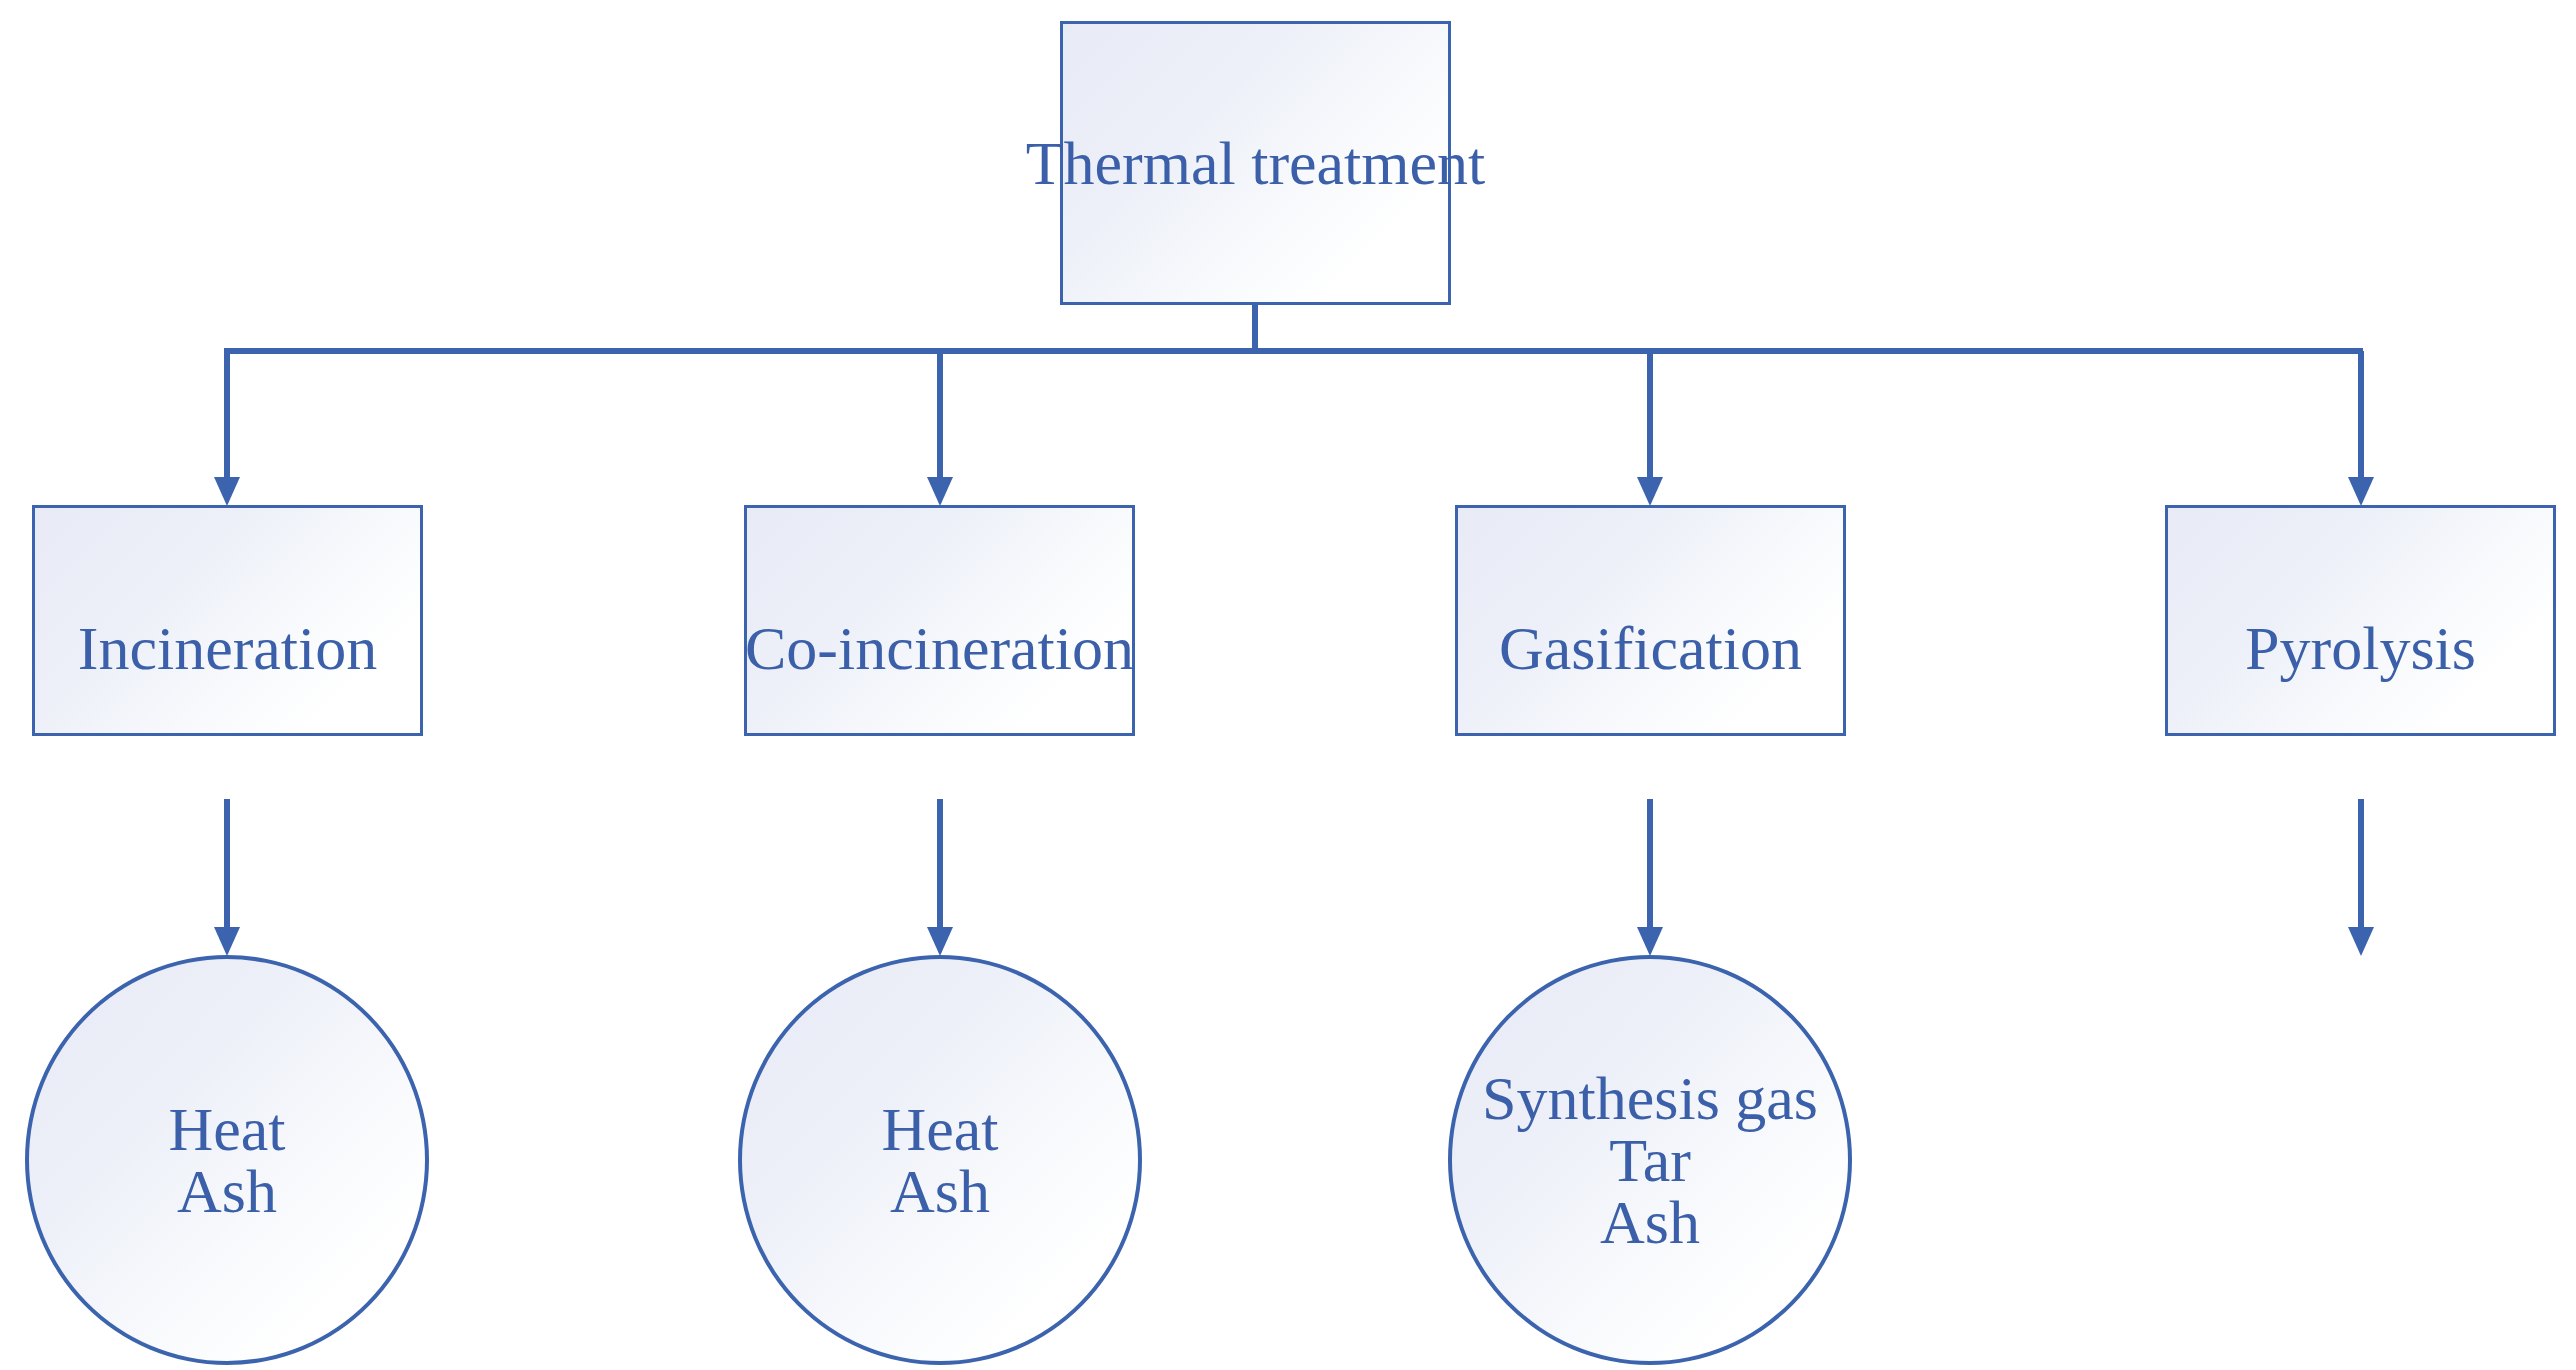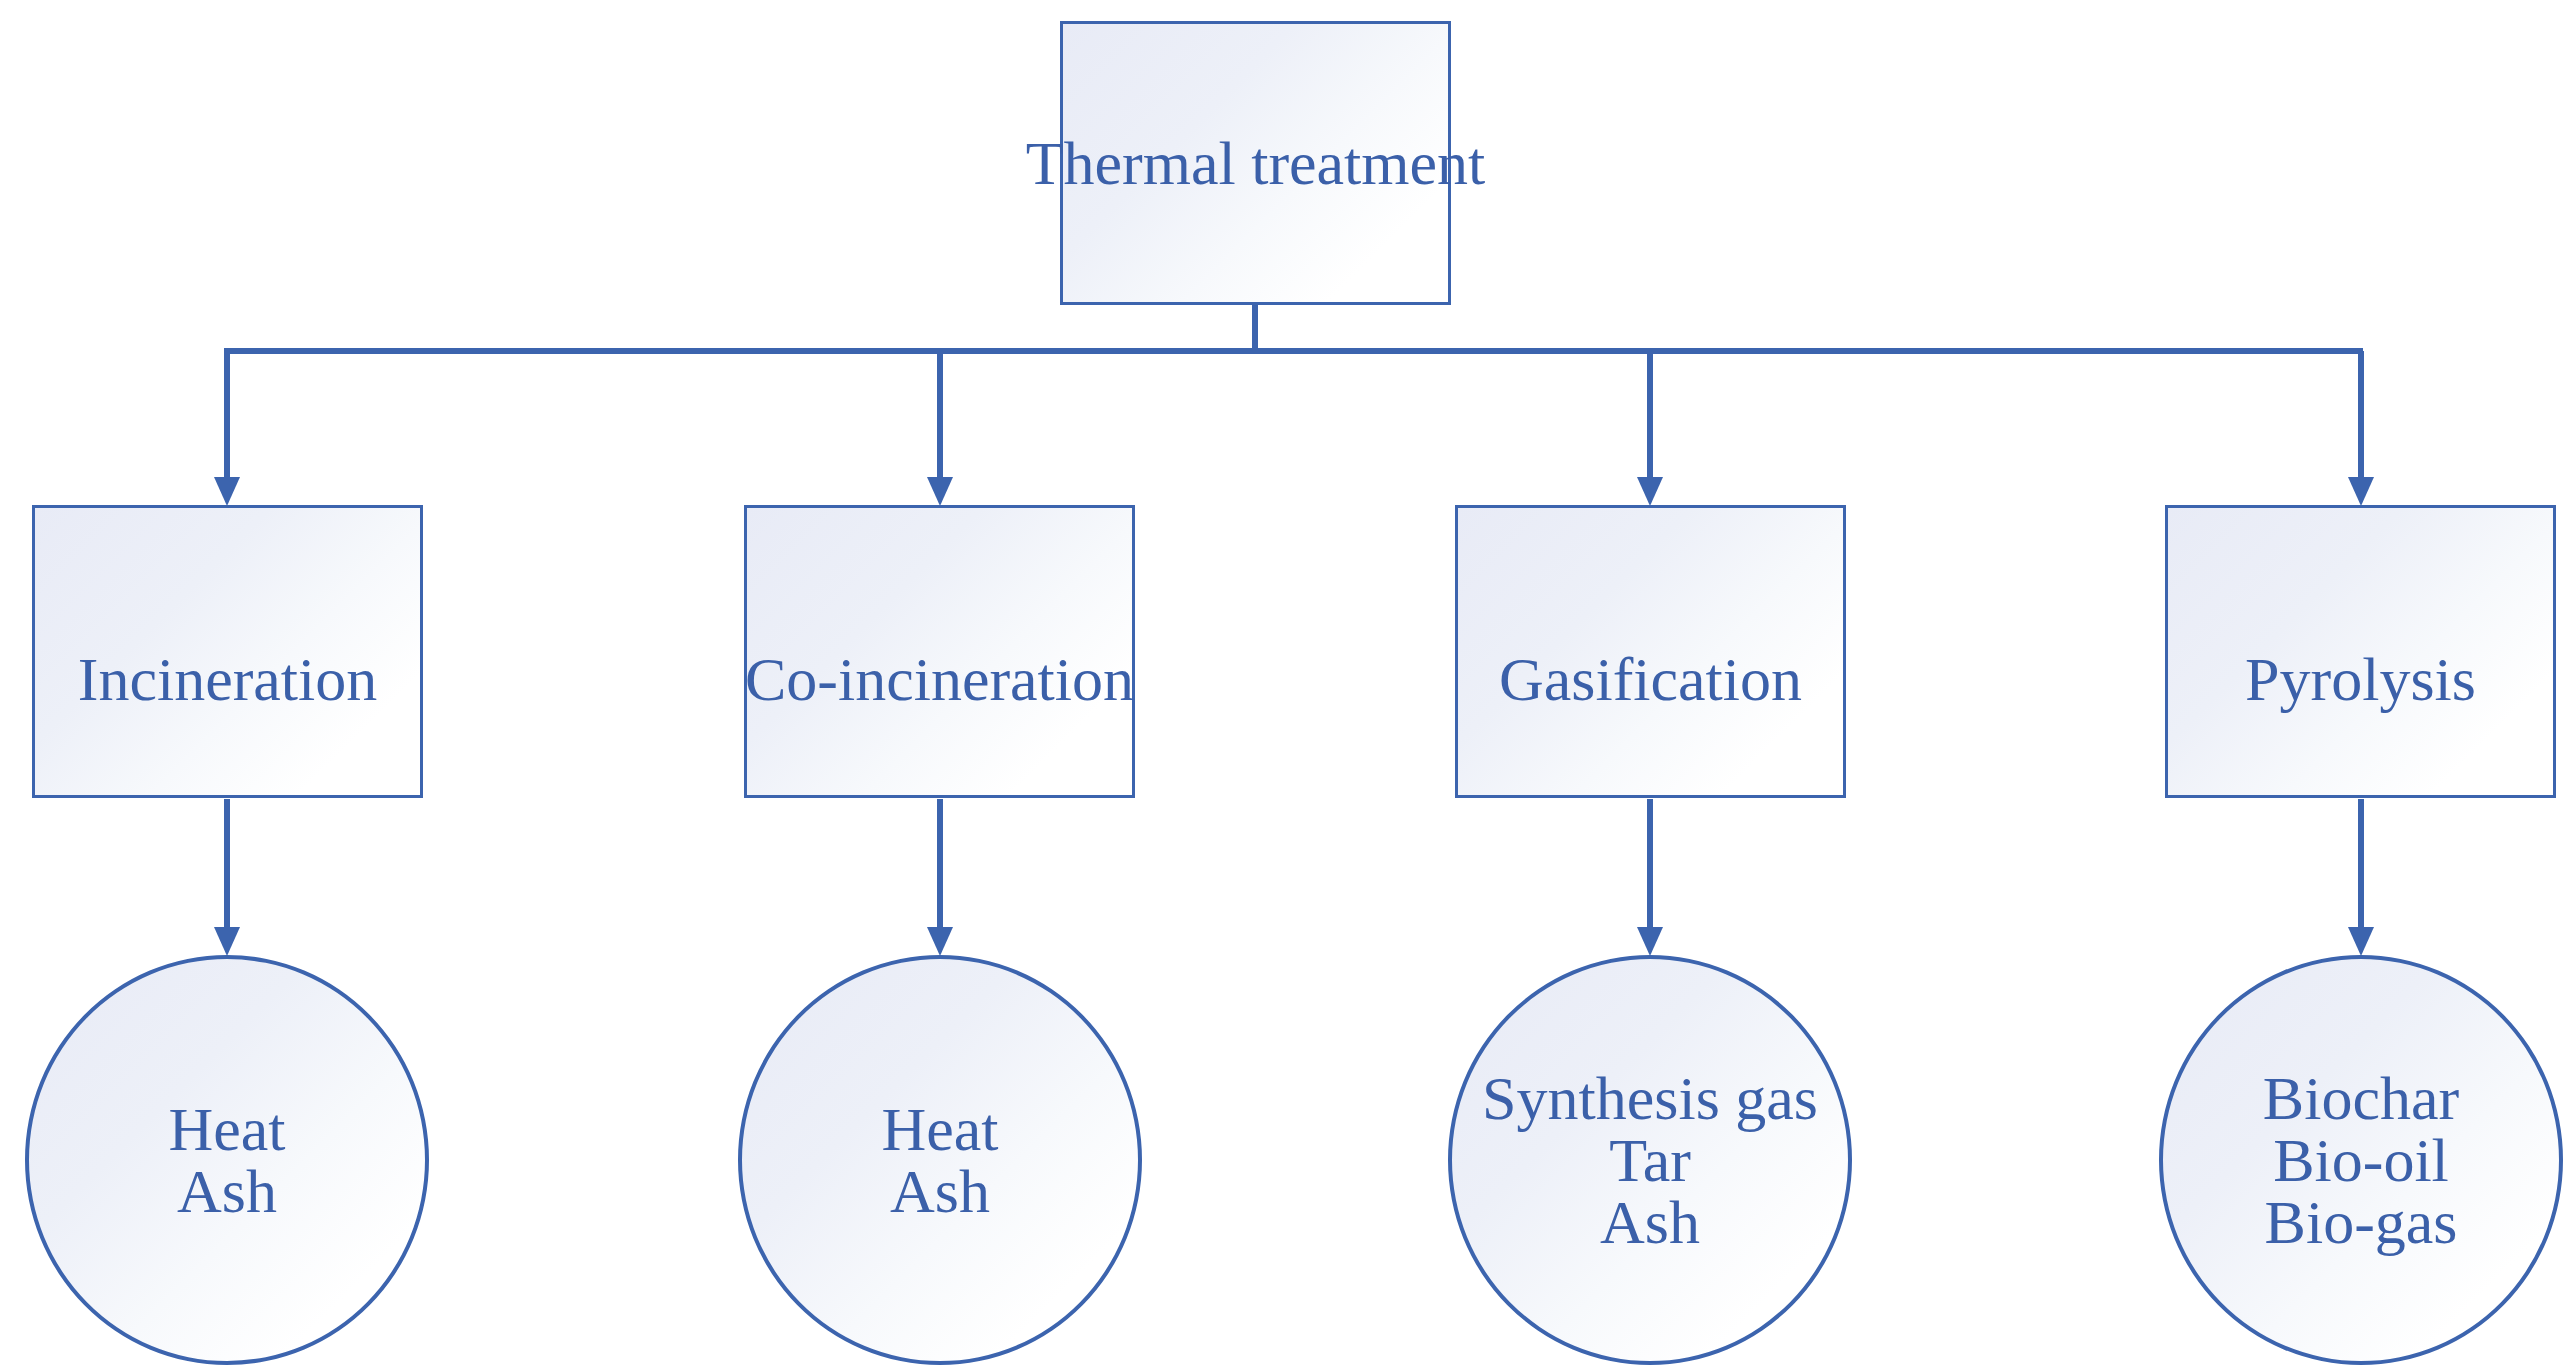--- a/index.html
+++ b/index.html
@@ -14,21 +14,21 @@
     background:#ffffff;
     font-family:"Liberation Serif","DejaVu Serif",serif;
     overflow:hidden;
   }
   .node{
     position:absolute;
     box-sizing:border-box;
     border:3.4px solid var(--stroke);
     background:linear-gradient(135deg,#e8ebf6 0%,#edf0f8 35%,#f7f9fc 60%,#ffffff 82%);
   }
-  .rect{ width:391px; height:293px; }
+  .rect{ width:391px; height:231px; }
   .circle{
     width:404px; height:410px;
     border-radius:50%;
     border-width:4.1px;
   }
   .label{
     position:absolute; inset:0;
     display:flex; flex-direction:column;
     align-items:center; justify-content:center;
     text-align:center;
@@ -116,22 +116,15 @@
 
   <div class="line" style="left:2358px; top:351px; width:5.5px; height:129px;"></div>
   <div class="arrowhead" style="left:2348px; top:477px;"></div>
   <div class="node rect" style="left:2165px; top:505px;">
     <div class="label label-offset">
       <span>Pyrolysis</span>
     </div>
   </div>
   <div class="line" style="left:2358px; top:799px; width:5.5px; height:130px;"></div>
   <div class="arrowhead" style="left:2348px; top:927px;"></div>
-  <div class="node circle" style="left:2159px; top:955px;">
-    <div class="label">
-      <span>Biochar</span>
-      <span>Bio-oil</span>
-      <span>Bio-gas</span>
-    </div>
-  </div>
 
 </div>
 
 
 </body></html>

